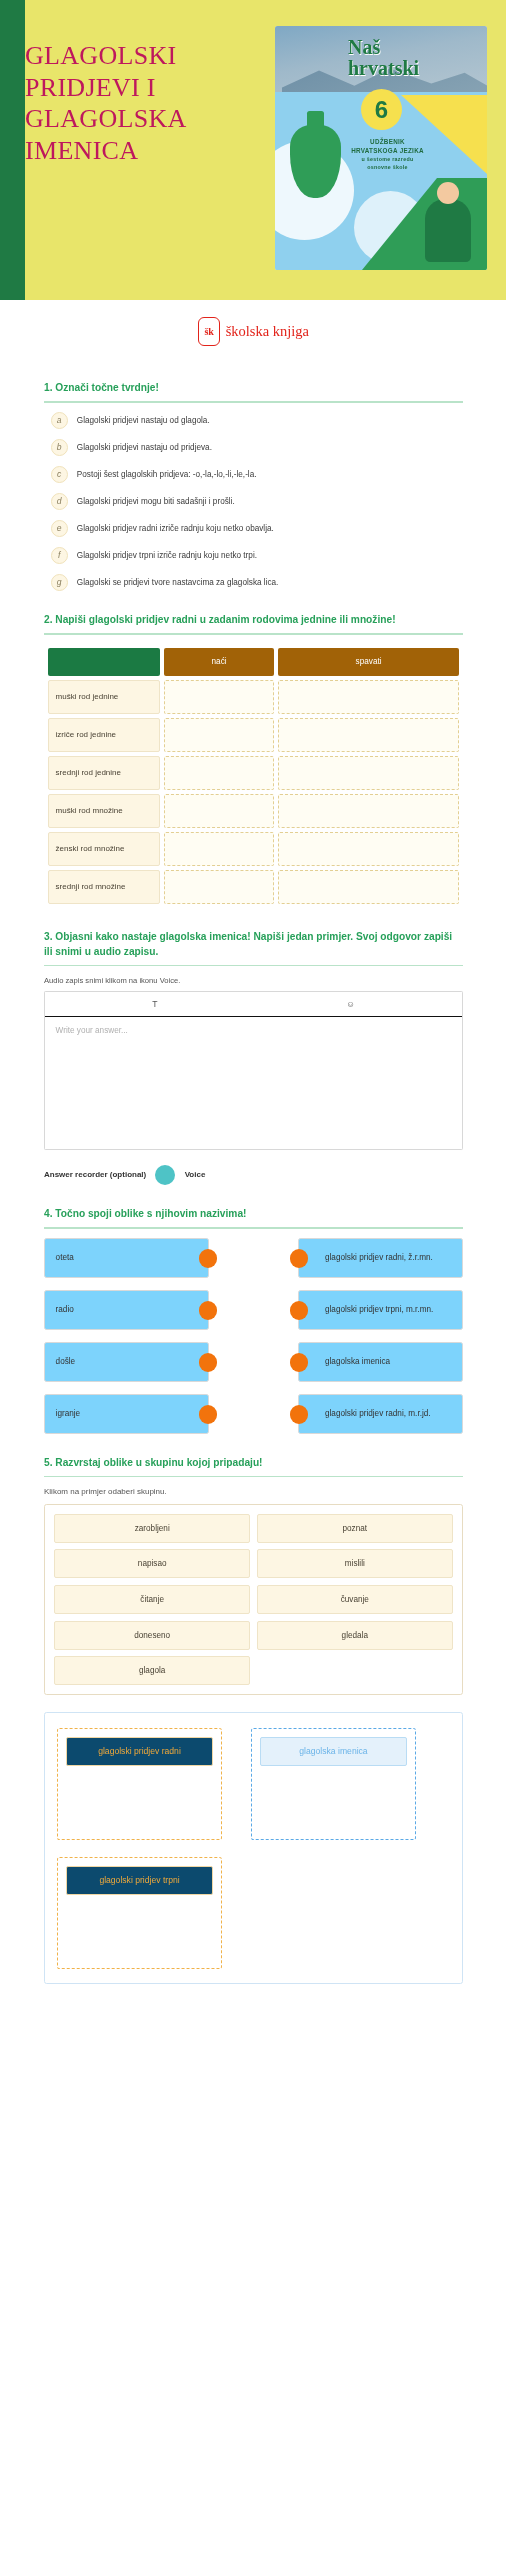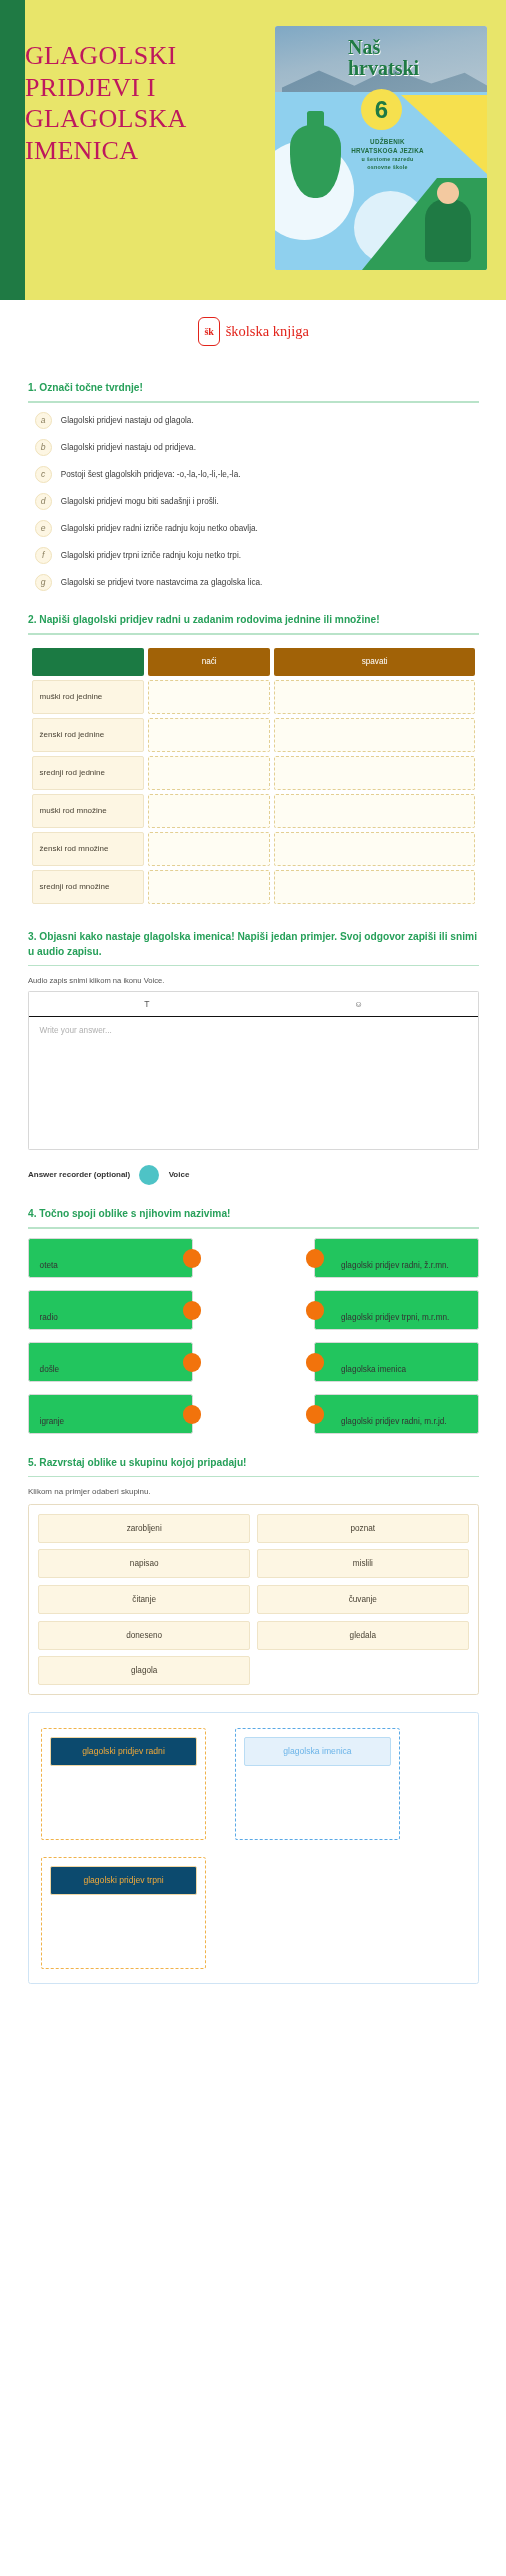--- a/index.html
+++ b/index.html
@@ -164,21 +164,21 @@
     display: flex; align-items: center; justify-content: center;
     font-family: "Liberation Serif", serif;
   }
   .brand-text {
     color: #e2231a;
     font-size: 14.5px;
     font-family: "Liberation Serif", serif;
   }
 
   
-  .content { padding: 0 28px 33px; }
+  .content { padding: 0 44px 33px; }
 
   .q-title {
     color: #27a05a;
     font-size: 10.2px;
     font-weight: bold;
     line-height: 1.45;
     margin: 22.4px 0 5.3px;
   }
   .q-rule {
     height: 1.3px;
@@ -290,22 +290,22 @@
     align-items: center;
     justify-content: space-between;
     margin-bottom: 12px;
   }
   .match-card {
     position: relative;
     width: 165px;
     min-height: 40px;
     border: 0.7px solid #d9d9d9;
     border-radius: 2.6px;
-    background: #22c55e;
-    display: flex; align-items: flex-end;
+    background: #7dd3fc;
+    display: flex; align-items: center;
     font-size: 8.2px;
     color: #333;
     padding: 5.3px 22.4px 5.3px 10.6px;
   }
   .match-card.right { padding: 5.3px 10.6px 5.3px 26px; }
   .match-card .text { line-height: 1.35; }
   .knob {
     position: absolute;
     width: 18.5px; height: 18.5px; border-radius: 50%;
     background: #f2730c;
@@ -455,21 +455,21 @@
         <th class="blank"></th>
         <th>naći</th>
         <th>spavati</th>
       </tr>
       <tr>
         <td class="rowlabel">muški rod jednine</td>
         <td class="cell"></td>
         <td class="cell"></td>
       </tr>
       <tr>
-        <td class="rowlabel">ženski rod jednine</td>
+        <td class="rowlabel">izriče rod jednine</td>
         <td class="cell"></td>
         <td class="cell"></td>
       </tr>
       <tr>
         <td class="rowlabel">srednji rod jednine</td>
         <td class="cell"></td>
         <td class="cell"></td>
       </tr>
       <tr>
         <td class="rowlabel">muški rod množine</td>

